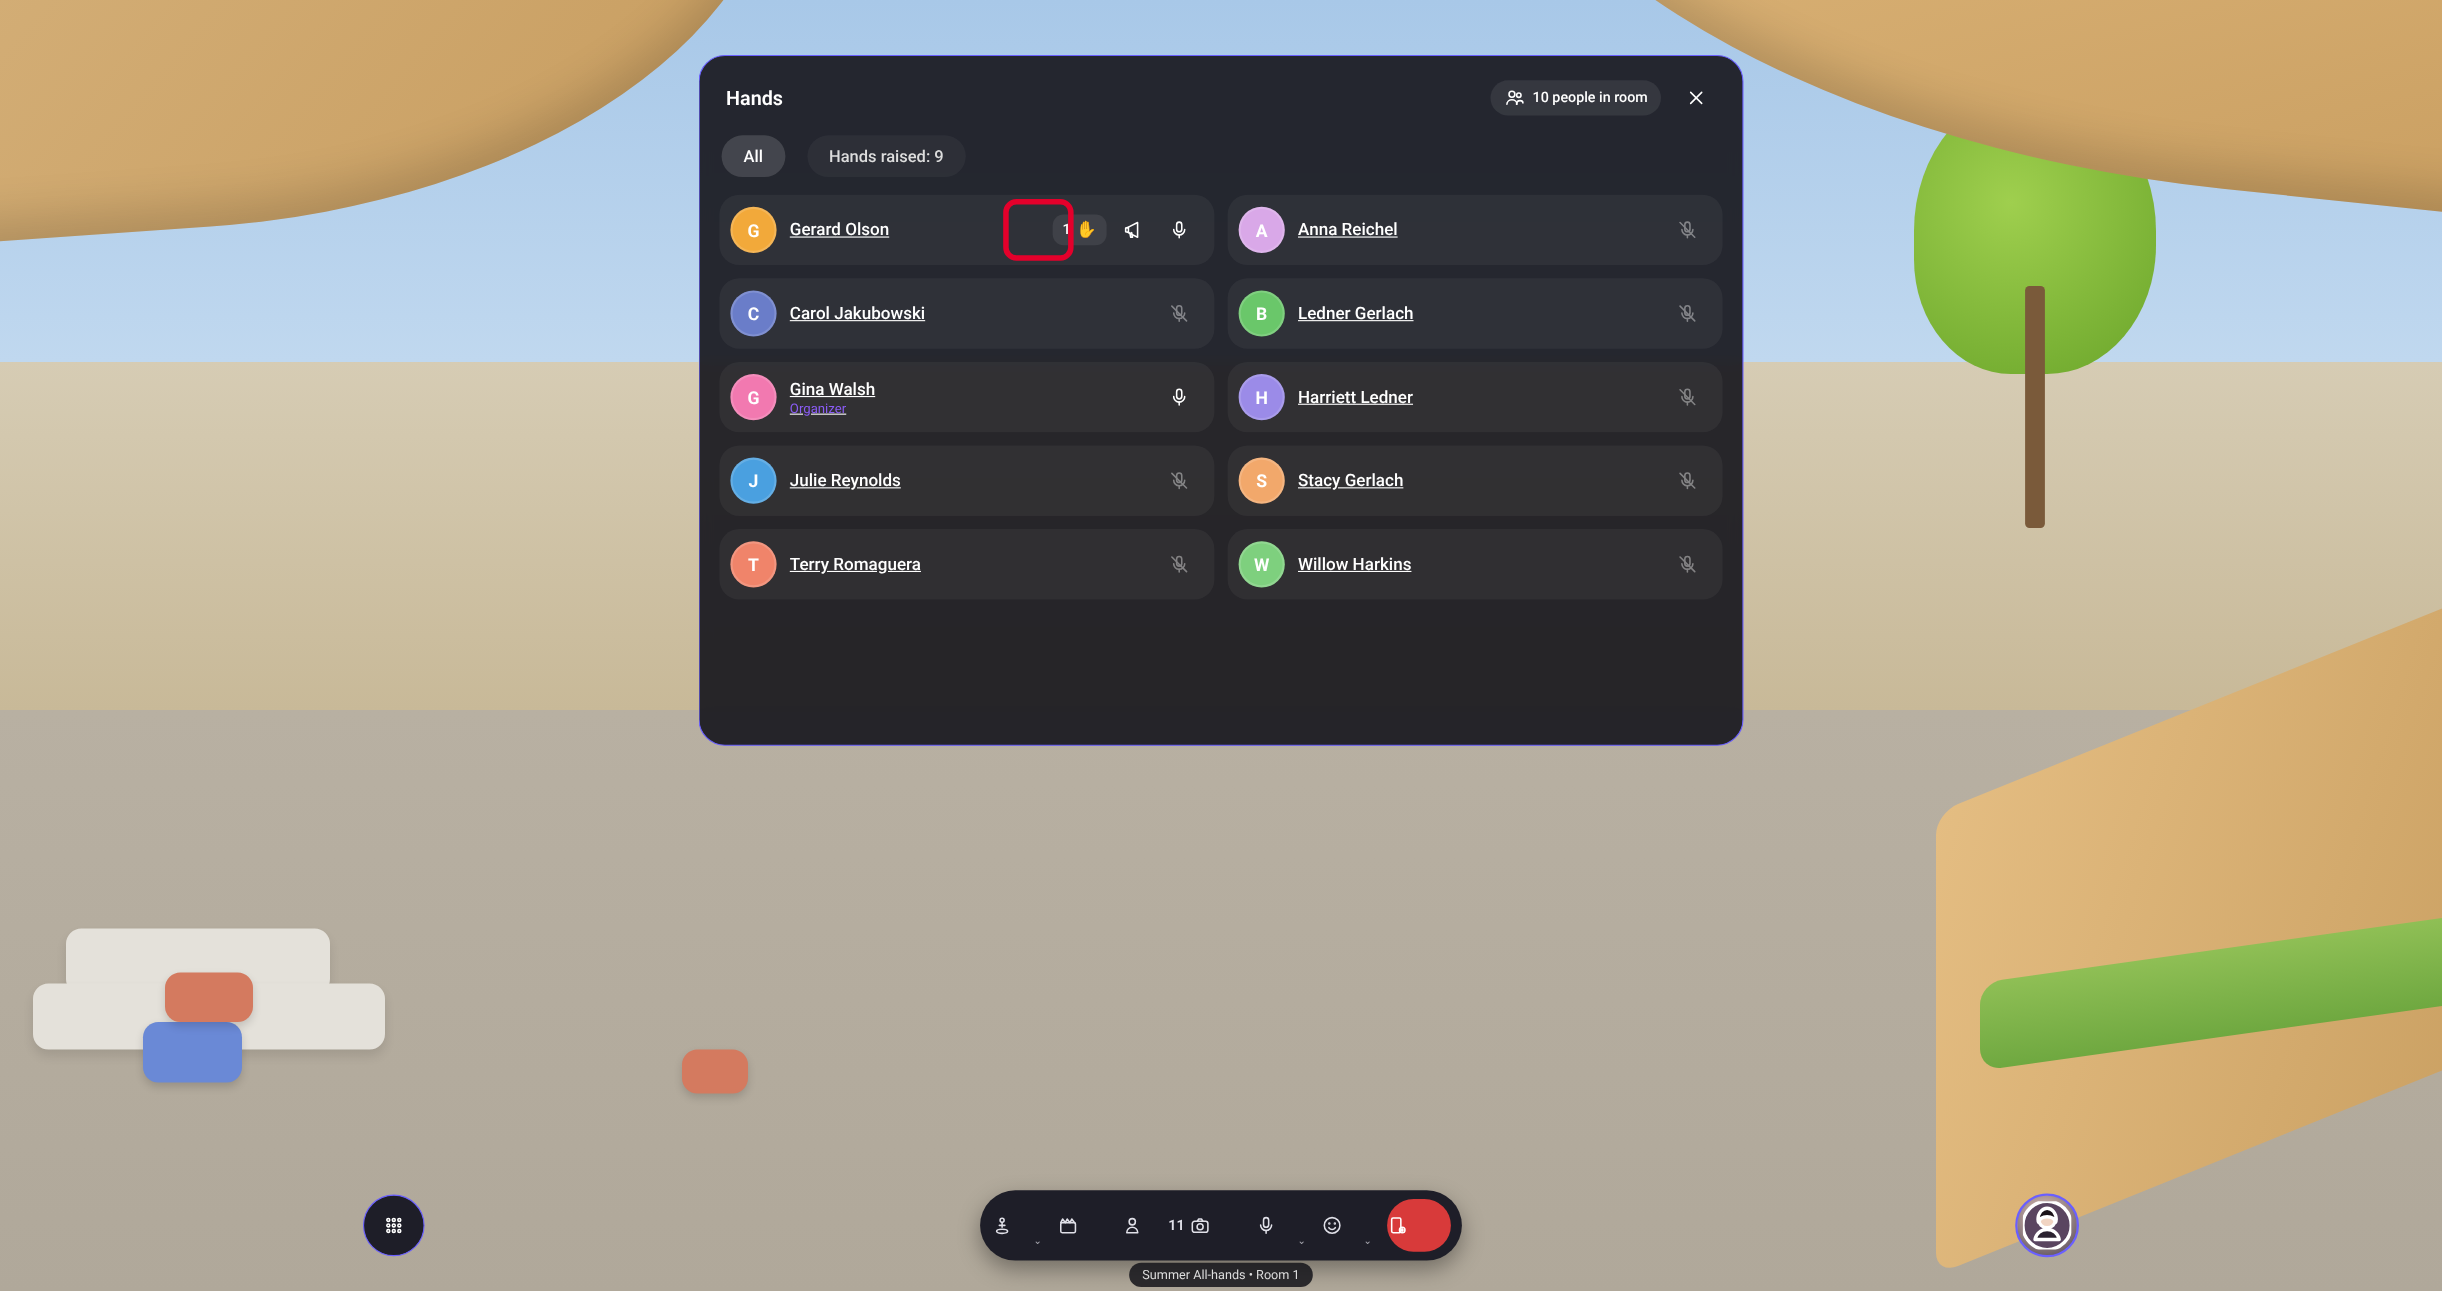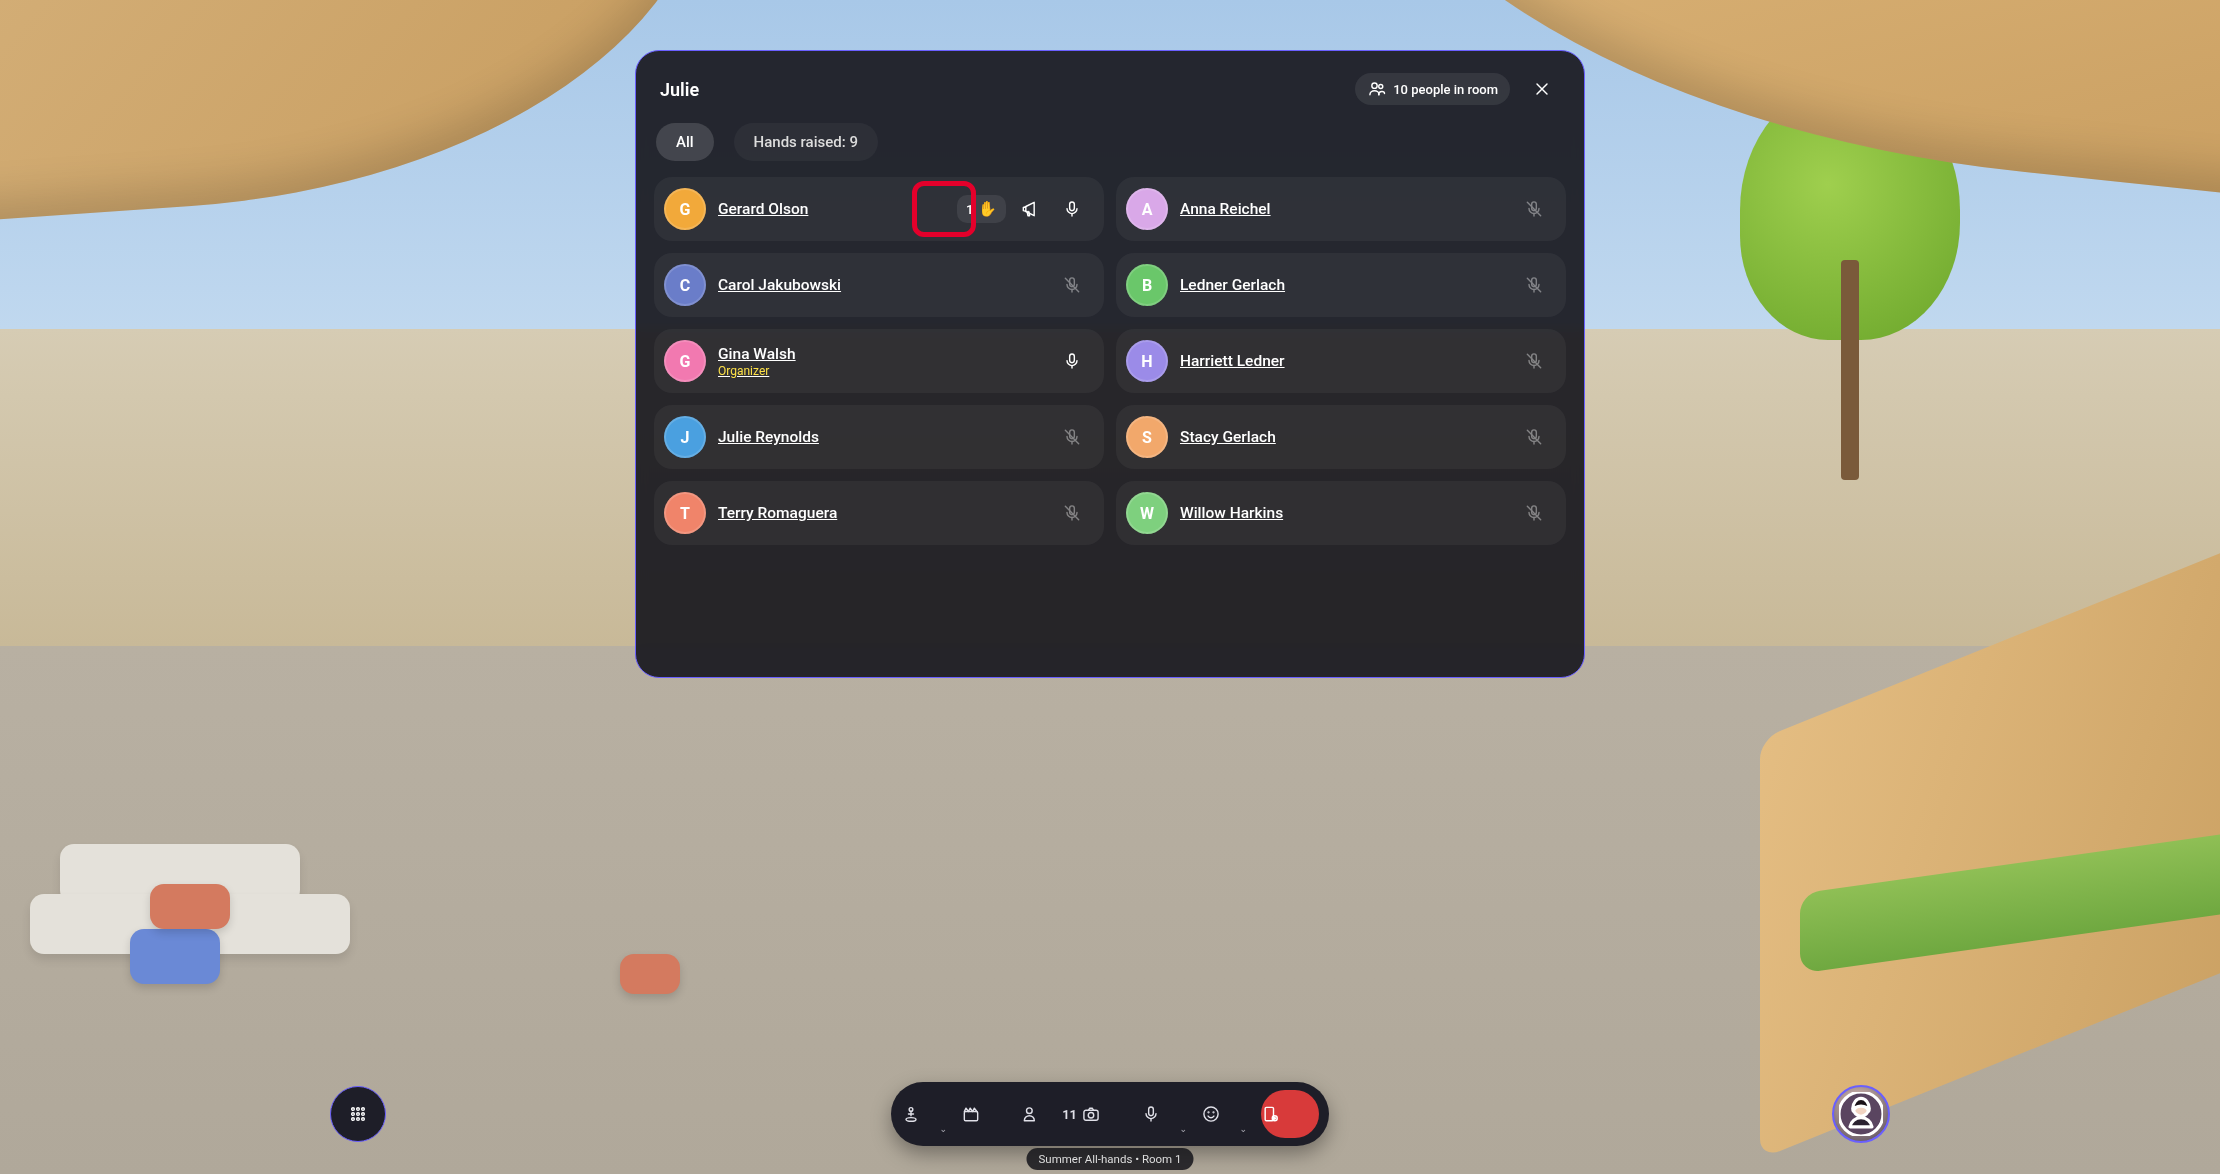--- a/index.html
+++ b/index.html
@@ -99,21 +99,21 @@
     position:relative;
   }
   .avatar {
     width:42px; height:42px; border-radius:50%; flex-shrink:0;
     display:flex; align-items:center; justify-content:center;
     font-weight:700; font-size:16px; color:#fff;
     box-shadow: 0 0 0 2px rgba(255,255,255,0.15) inset;
   }
   .name-block{ display:flex; flex-direction:column; flex:1; min-width:0;text-decoration:underline;}
   .name { font-size:15.5px; font-weight:500;}
-  .subtitle{ font-size:12px; color:#fde047; margin-top:1px;}
+  .subtitle{ font-size:12px; color:#8b5cf6; margin-top:1px;}
   .row-icons{ display:flex; align-items:center; gap:6px;}
 
   .hand-badge{
     display:flex; align-items:center; gap:5px;
     background: rgba(255,255,255,0.08);
     border-radius:10px; padding:5px 9px; font-size:13px; font-weight:500;
   }
   .hand-badge .emoji{ font-size:15px;}
 
   .highlight-box{
@@ -189,21 +189,21 @@
     <div class="sofa a"></div>
       <div class="sofa b"></div>
     <div class="pouf blue"></div>
       <div class="pouf red"></div>
       <div class="pouf red2"></div>
   </div>
 </div>
 
 <div class="panel">
   <div class="panel-header">
-    <div class="panel-title">Julie</div>
+    <div class="panel-title">Hands</div>
     <div class="room-chip">
       <span class="ico">
         <svg viewBox="0 0 24 24">
             <circle cx="9" cy="8" r="3.2"></circle>
             <circle cx="16.5" cy="9" r="2.4"></circle>
             <path d="M3.5 19c0-3 2.6-5 5.5-5s5.5 2 5.5 5"></path>
             <path d="M14 19c0-2.4 1.8-4 4-4s3 1 3 2.5"></path>
           </svg>
       </span>
       <span>10 people in room</span>

